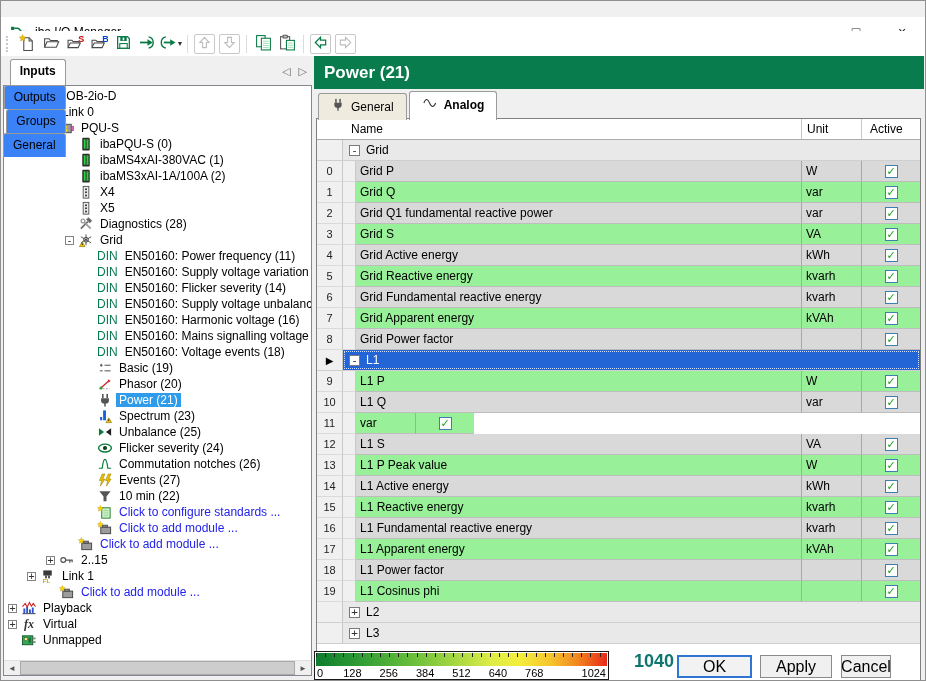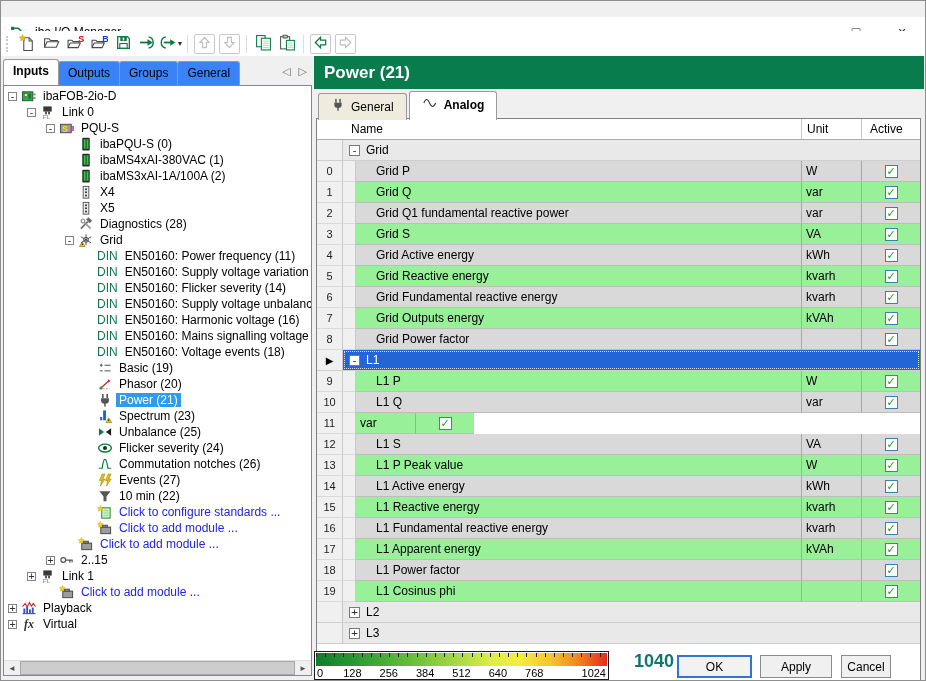--- a/index.html
+++ b/index.html
@@ -17,21 +17,21 @@
 
   
   .toolbar{position:absolute;top:30px;left:0;right:0;height:25px;background:#fff;display:flex;align-items:center;padding-left:3px;}
   .gripper{width:4px;height:16px;border-left:2px dotted #c9c9c9;margin:0 5px 0 2px;}
   .tbtn{width:24px;height:22px;display:flex;align-items:center;justify-content:center;position:relative;}
   .tbtn.framed{border:1px solid #c9c9c9;border-radius:2px;width:21px;height:20px;margin:0 2px;}
   .tbtn .caret{font-size:7px;color:#333;margin-left:1px;}
   .tsep{width:1px;height:18px;background:#dcdcdc;margin:0 4px;}
 
   
-  .lp-tabs{position:absolute;top:58px;left:2px;height:26px;display:flex;align-items:flex-end;z-index:3;}
+  .lp-tabs{position:absolute;top:58px;left:2px;height:26px;display:flex;align-items:flex-end;z-index:3;flex-direction:column;}
   .lp-tab{padding:4px 9px 5px;border:1px solid #9a9a9a;border-bottom:none;border-radius:3px 3px 0 0;
     background:#3b82f6;margin-right:-1px;white-space:nowrap;}
   .lp-tab.active{background:#fff;font-weight:bold;padding-bottom:7px;position:relative;z-index:4;}
   .tab-arrows{position:absolute;top:64px;left:281px;display:flex;gap:8px;color:#666;font-size:11px;z-index:3;}
   .tree-box{position:absolute;top:84px;left:2px;width:309px;height:591px;background:#fff;border:1px solid #828790;overflow:hidden;}
   .tree-rows{position:absolute;top:2px;left:0;right:0;bottom:16px;overflow:hidden;}
   .tree-row{height:16px;display:flex;align-items:center;white-space:nowrap;}
   .tsp{flex:none;}
   .exp{flex:none;width:9px;height:9px;border:1px solid #848484;background:#fff;font-size:10px;line-height:7px;
     text-align:center;color:#333;margin:0 4px 0 2px;font-family:"DejaVu Sans Mono",monospace;}
@@ -64,37 +64,37 @@
   .group-row{background:#e9e9e9;border-bottom:1px solid #cfcfcf;align-items:center;}
   .g-rowhead{width:26px;height:100%;background:#f0f0f0;border-right:1px solid #c8c8c8;display:flex;align-items:center;justify-content:center;font-size:9px;}
   .g-body{flex:1;height:100%;display:flex;align-items:center;padding-left:6px;gap:6px;}
   .gexp{width:11px;height:11px;border:1px solid #7a7a7a;background:#fff;color:#333;font-size:11px;line-height:9px;
     text-align:center;font-family:"DejaVu Sans Mono",monospace;flex:none;}
   .group-row.selected{background:#2465d6;color:#fff;}
   .group-row.selected .g-body{outline:1px dotted #cfe0ff;outline-offset:-2px;}
   .d-rowhead{width:26px;background:#f0f0f0;border-right:1px solid #c8c8c8;border-bottom:1px solid #dadada;
     display:flex;align-items:center;justify-content:center;font-size:11px;color:#222;}
   .d-indent{width:13px;background:#f0f0f0;border-right:1px solid #c8c8c8;border-bottom:1px solid #dadada;}
-  .d-name{flex:1;display:flex;align-items:center;padding-left:20px;border-right:1px solid #a8a8a8;border-bottom:1px solid #bdbdbd;}
+  .d-name{flex:1;display:flex;align-items:center;padding-left:4px;border-right:1px solid #a8a8a8;border-bottom:1px solid #bdbdbd;}
   .d-unit{width:60px;display:flex;align-items:center;padding-left:4px;border-right:1px solid #a8a8a8;border-bottom:1px solid #bdbdbd;}
   .d-active{width:58px;display:flex;align-items:center;justify-content:center;border-bottom:1px solid #bdbdbd;}
   .shade-gray .d-name,.shade-gray .d-unit,.shade-gray .d-active{background:#d9d9d9;}
   .shade-green .d-name,.shade-green .d-unit,.shade-green .d-active{background:#98f098;}
   .cb{width:13px;height:13px;background:#fff;border:1px solid #3c7fb1;display:flex;align-items:center;justify-content:center;
     font-size:11px;line-height:11px;color:#18a018;font-weight:bold;}
 
   
   .scale-box{position:absolute;left:313px;top:650px;width:295px;height:29px;background:#fff;border:1px solid #1a1a1a;}
   .grad{position:absolute;left:1px;right:1px;top:1px;height:13px;}
   .grad-ticks{position:absolute;left:0;right:0;top:0;height:4px;}
   .scale-labels{position:absolute;left:1px;right:1px;bottom:0;height:13px;font-size:11px;}
   .scale-label{position:absolute;bottom:0;}
   .big-value{position:absolute;left:620px;top:650px;width:66px;text-align:center;font-size:18px;font-weight:bold;color:#e00000;}
   .btn{position:absolute;top:654px;height:23px;background:#f0f0f0;border:1px solid #8a8a8a;display:flex;
-    align-items:center;justify-content:center;font-size:12px;}
+    align-items:center;justify-content:center;font-size:16px;}
   .btn.default{border:2px solid #2e75d4;background:#f2f2f2;}
 </style>
 </head>
 <body>
 
 <div class="window">
 
   <div class="titlebar">
     <span class="app-icon">
       <svg width="17" height="17" viewBox="0 0 16 16">
@@ -589,20 +589,34 @@
           <span class="tlabel">Playback</span>
         </div>
         <div class="tree-row">
           <span class="tsp" style="width: 2px;"></span>
           <span class="exp">+</span>
           <span class="ticon">
             <span style="font-style:italic;font-weight:bold;font-family:'Liberation Serif',serif;font-size:12px;color:#333;">fx</span>
           </span>
           <span class="tlabel">Virtual</span>
         </div>
+        <div class="tree-row">
+          <span class="tsp" style="width: 2px;"></span>
+          <span class="exp-sp"></span>
+          <span class="ticon">
+            <svg width="16" height="15" viewBox="0 0 16 16">
+              <rect x="1" y="3" width="11" height="9.5" fill="#34a853" stroke="#14592c"></rect>
+              <rect x="12" y="4.8" width="3" height="2" fill="#8a8a8a"></rect>
+              <rect x="12" y="8.6" width="3" height="2" fill="#8a8a8a"></rect>
+              <rect x="3" y="5" width="3.4" height="3" fill="#ffe28a" stroke="#14592c" stroke-width="0.5"></rect>
+              <rect x="7.5" y="5" width="2.6" height="5.5" fill="#1b6e38"></rect>
+            </svg>
+          </span>
+          <span class="tlabel">Unmapped</span>
+        </div>
       </div>
     <div class="hscroll">
       <span class="hs-arrow">◄</span>
       <span class="hs-thumb"></span>
       <span class="hs-arrow">►</span>
     </div>
   </div>
 
   <div class="rp-header">
     <span>Power (21)</span>
@@ -698,21 +712,21 @@
         <span class="d-indent"></span>
         <span class="d-name">Grid Fundamental reactive energy</span>
         <span class="d-unit">kvarh</span>
         <span class="d-active">
           <span class="cb">✓</span>
         </span>
       </div>
       <div class="trow data-row shade-green">
         <span class="d-rowhead">7</span>
         <span class="d-indent"></span>
-        <span class="d-name">Grid Outputs energy</span>
+        <span class="d-name">Grid Apparent energy</span>
         <span class="d-unit">kVAh</span>
         <span class="d-active">
           <span class="cb">✓</span>
         </span>
       </div>
       <div class="trow data-row shade-gray">
         <span class="d-rowhead">8</span>
         <span class="d-indent"></span>
         <span class="d-name">Grid Power factor</span>
         <span class="d-unit"></span>

